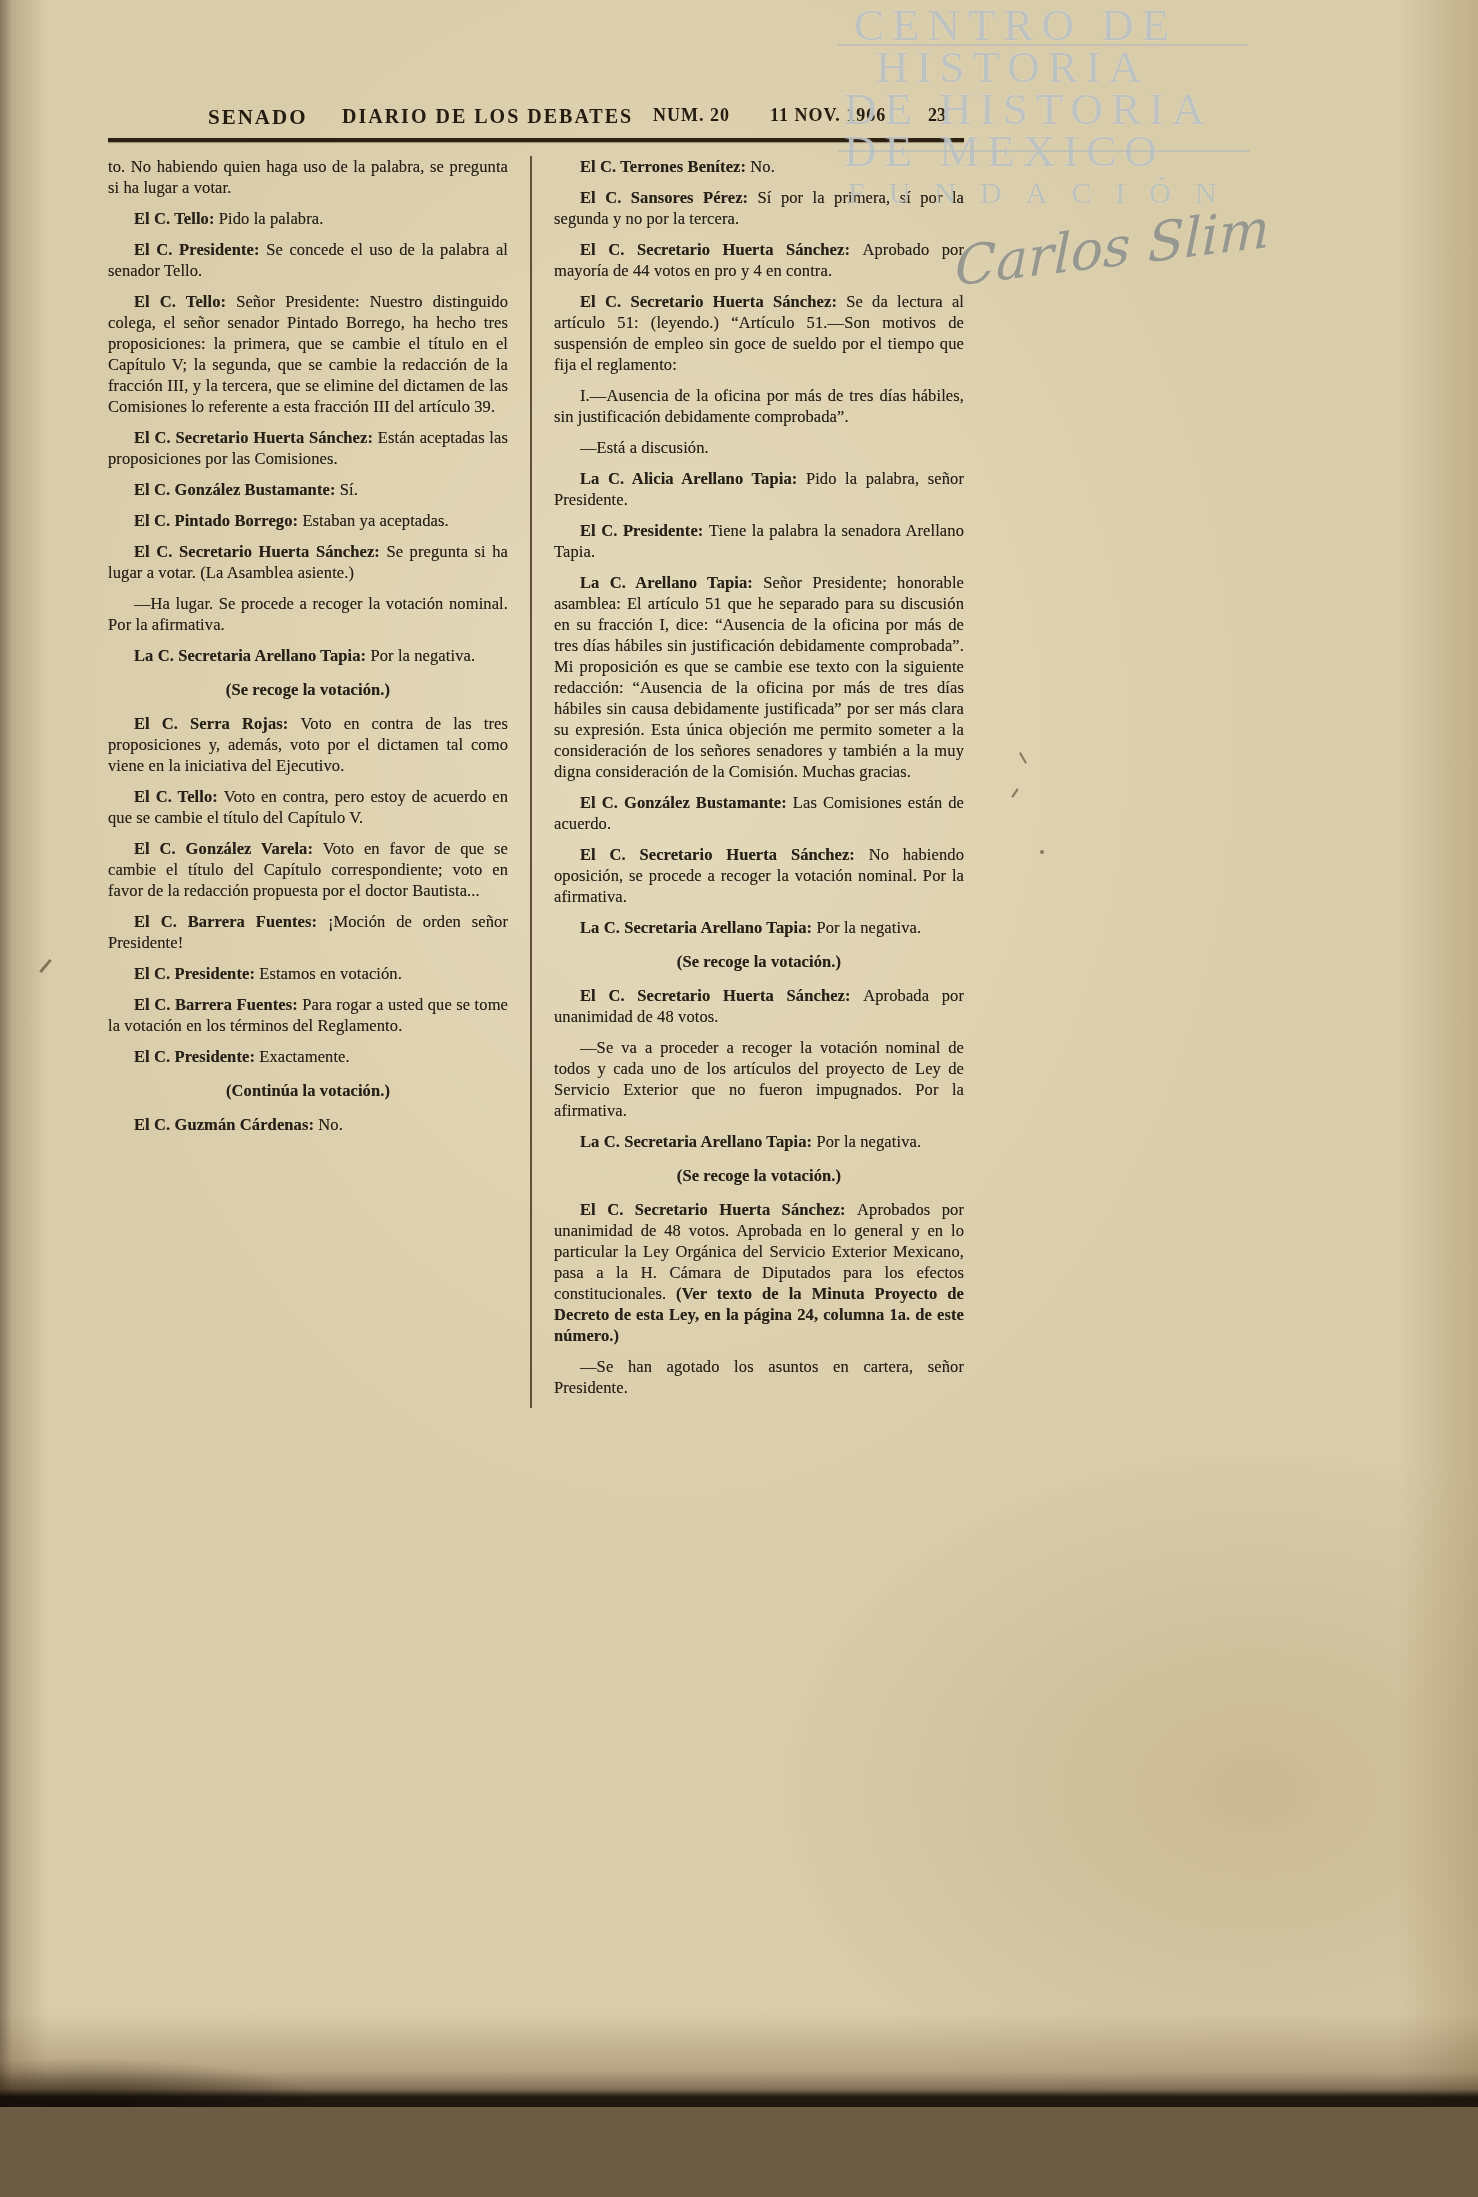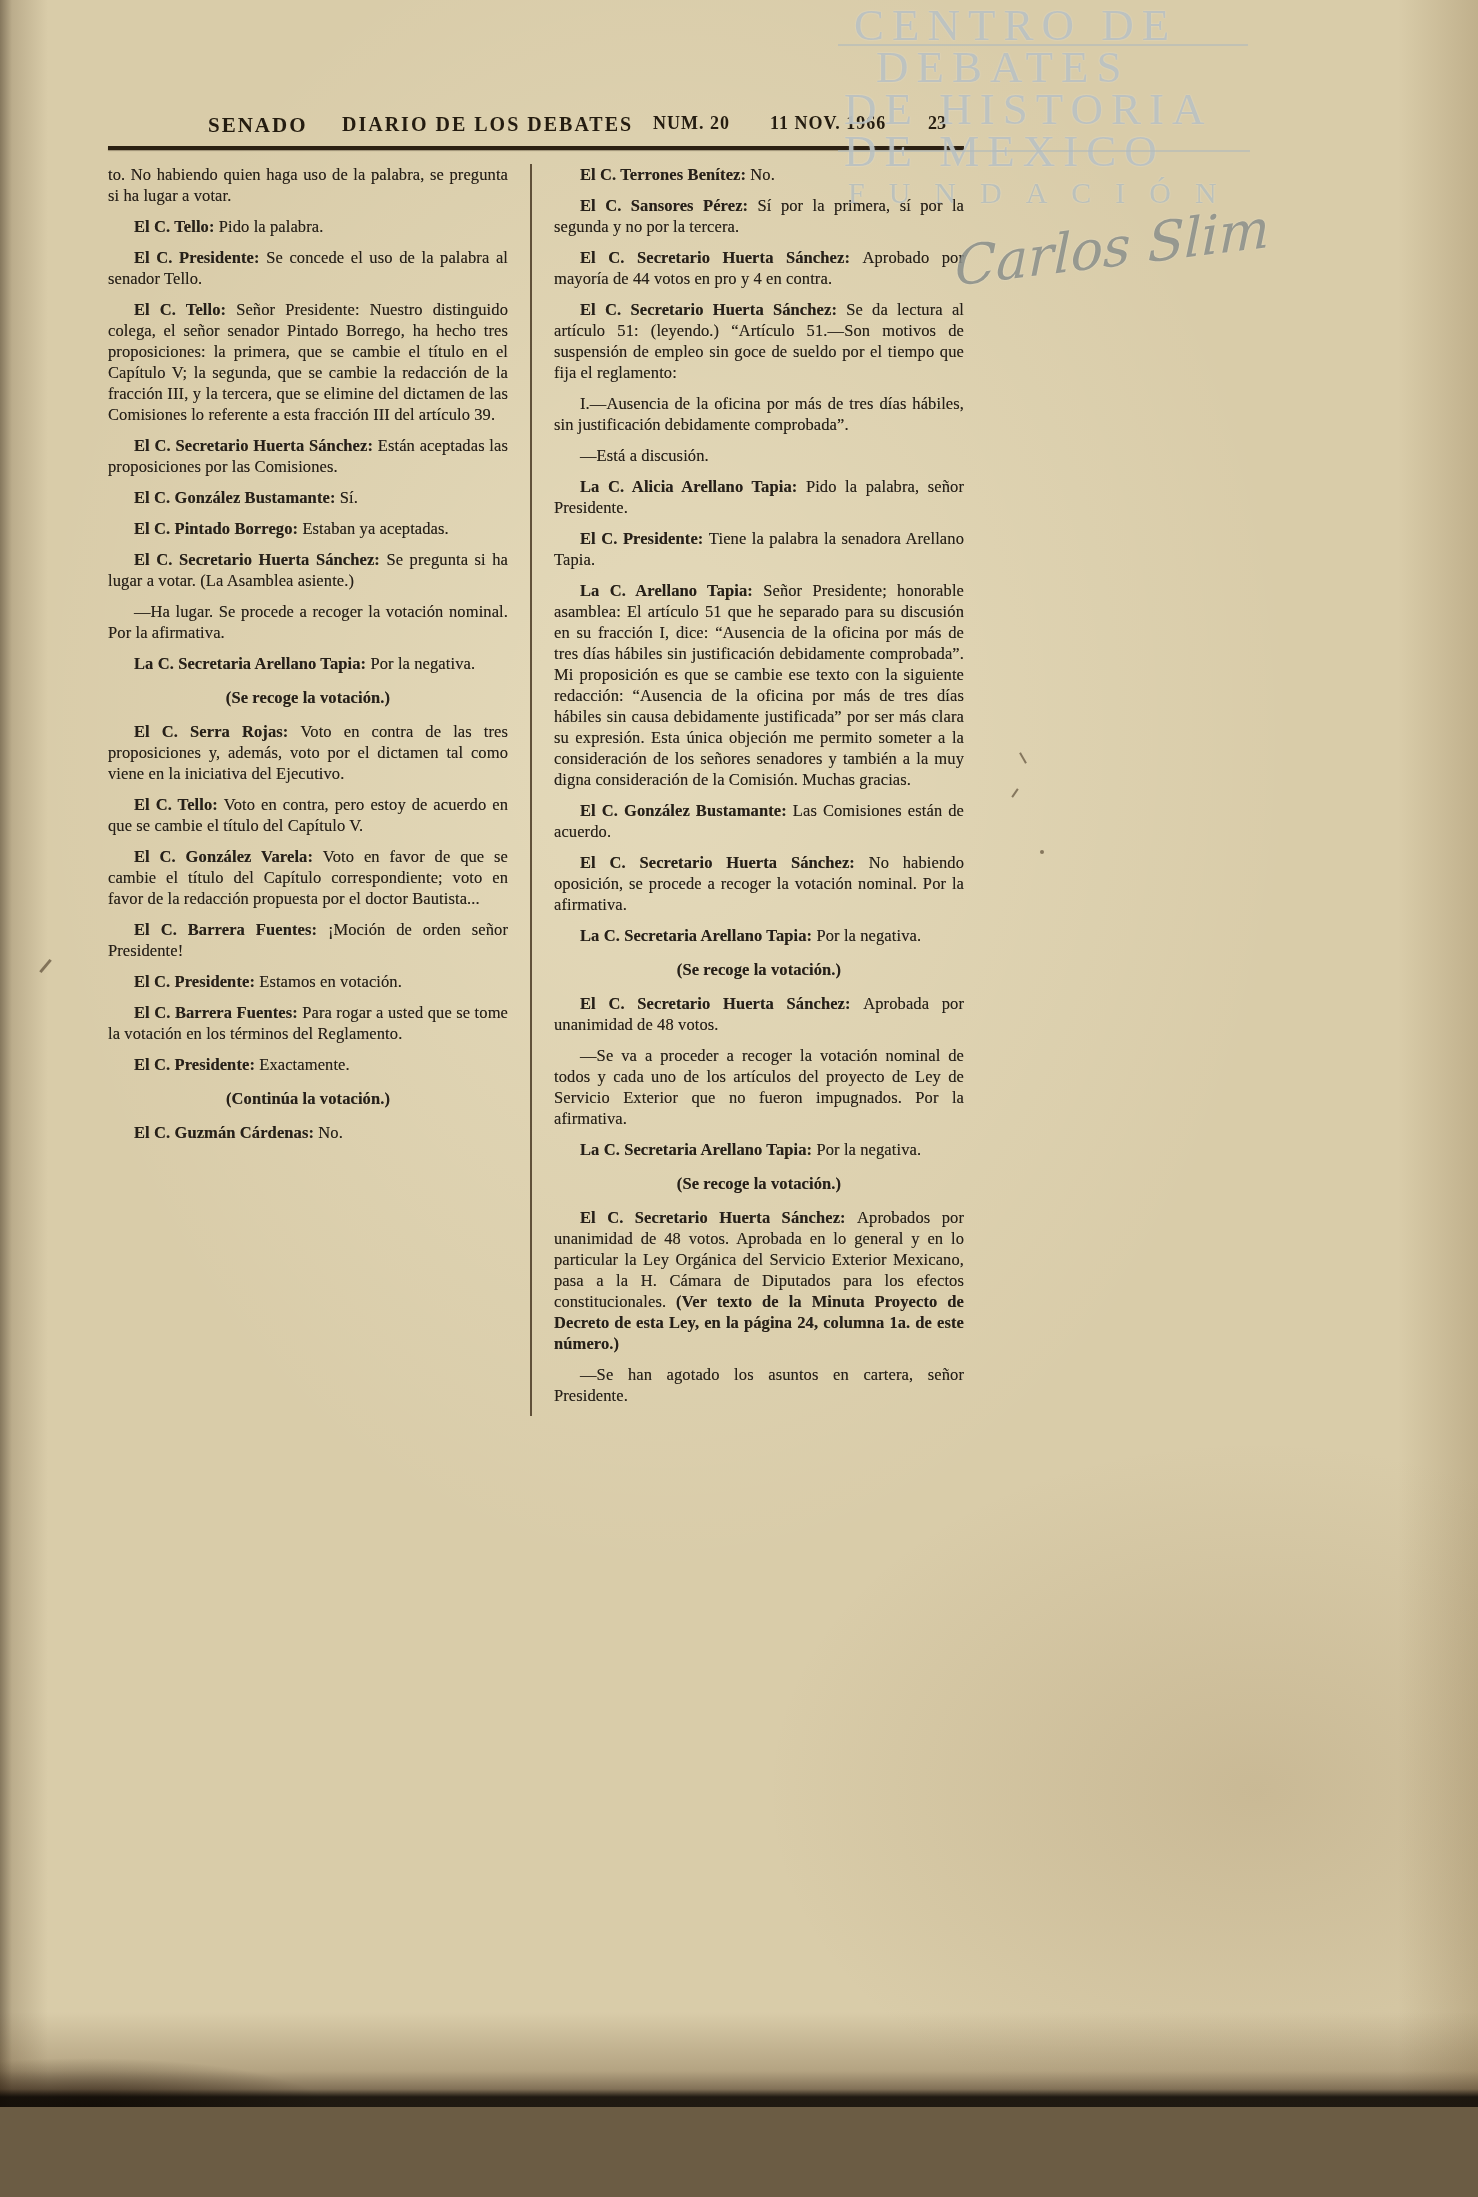--- a/index.html
+++ b/index.html
@@ -67,21 +67,21 @@
     height: 2px;
     background: rgba(180,188,186,0.65);
   }
   .wm-rule.r1 { top: 40px; left: -4px; width: 410px; }
   .wm-rule.r2 { top: 146px; left: -4px; width: 412px; }
 
   
   .content {
     position: absolute;
     left: 108px;
-    top: 113px;
+    top: 105px;
     width: 856px;
     z-index: 2;
   }
   .header { position: relative; height: 30px; font-weight: bold; color: #241c10; }
   .h-item { position: absolute; top: 0; white-space: nowrap; }
   .h-senado { left: 100px; font-size: 21px; letter-spacing: 2px; }
   .h-title  { left: 234px; font-size: 20px; letter-spacing: 2px; }
   .h-num    { left: 545px; font-size: 18px; letter-spacing: 1px; }
   .h-date   { left: 662px; font-size: 18px; letter-spacing: 1px; }
   .h-page   { left: 820px; font-size: 18px; }
@@ -126,21 +126,21 @@
 </style>
 </head>
 <body>
 
 <div class="page">
 
   <div class="watermark">
     <div class="wm-rule r1"></div>
     <div class="wm-rule r2"></div>
     <div class="wm-line l1">CENTRO DE</div>
-    <div class="wm-line l2">DEBATES</div>
+    <div class="wm-line l2">HISTORIA</div>
     <div class="wm-line l3">DE HISTORIA</div>
     <div class="wm-line l4">DE MEXICO</div>
     <div class="wm-foundation">FUNDACIÓN</div>
     <div class="wm-signature">Carlos Slim</div>
   </div>
 
   <div class="content">
     <div class="header">
       <span class="h-item h-senado">SENADO</span>
       <span class="h-item h-title">DIARIO DE LOS DEBATES</span>

